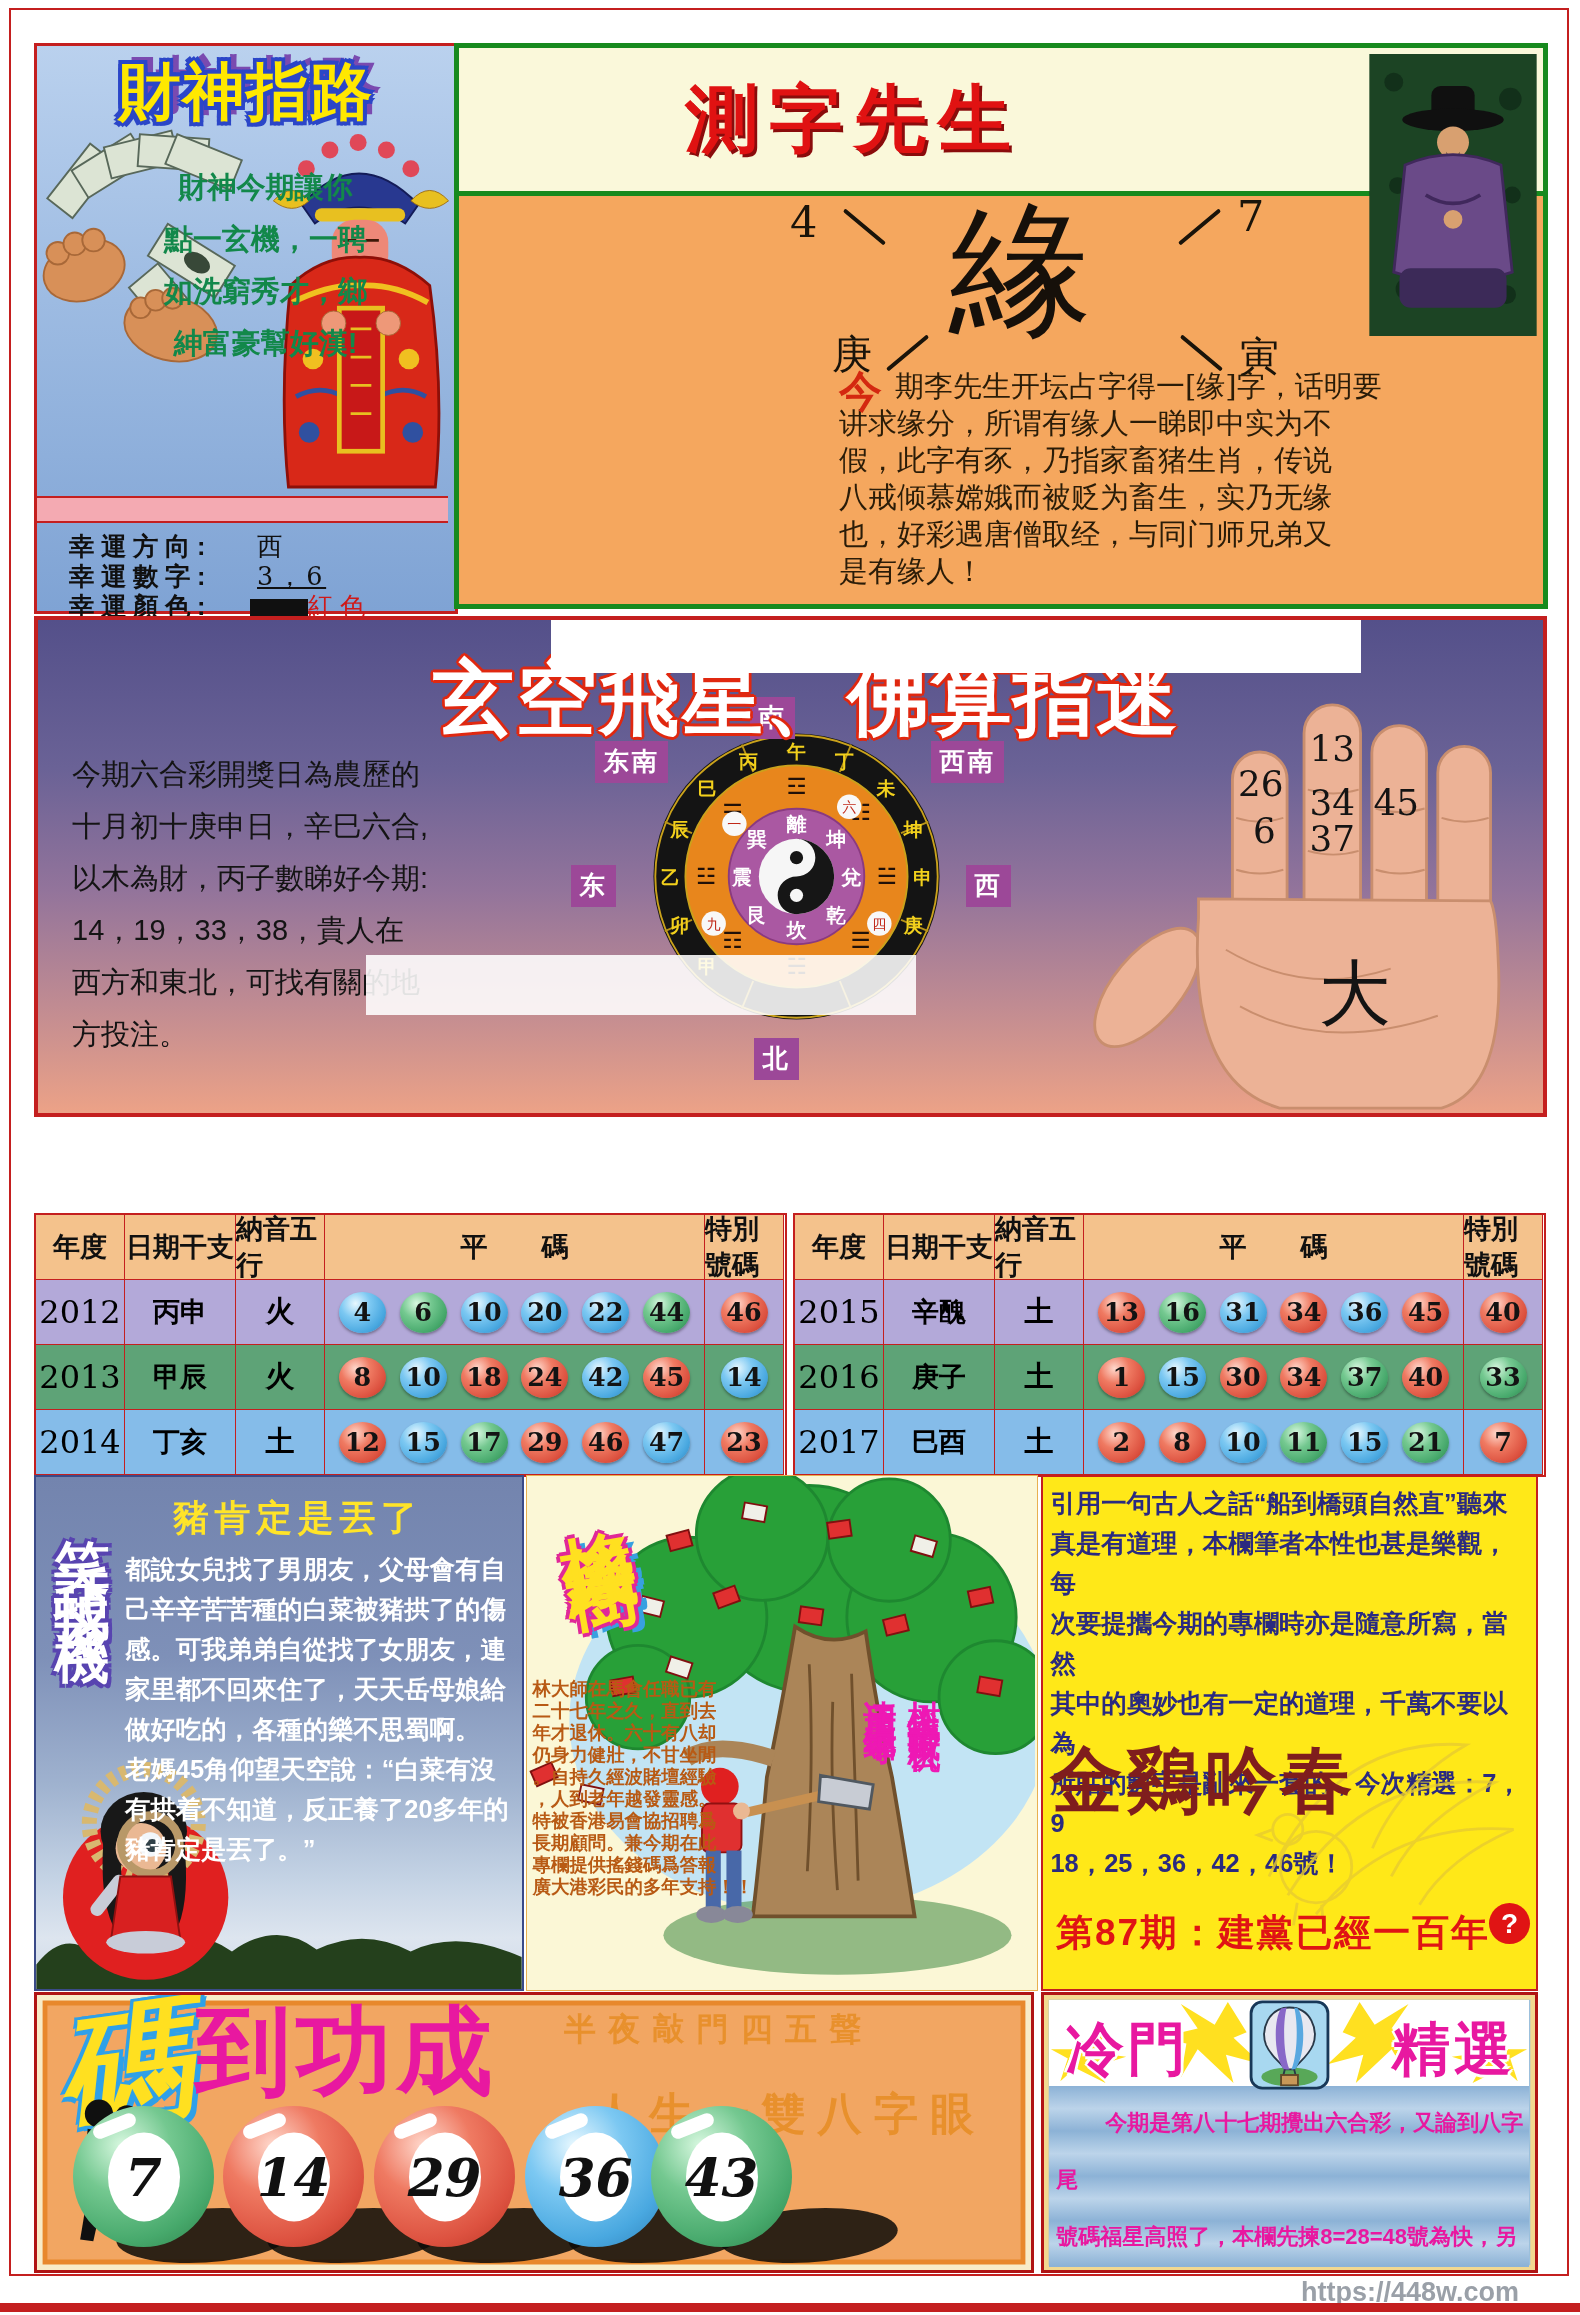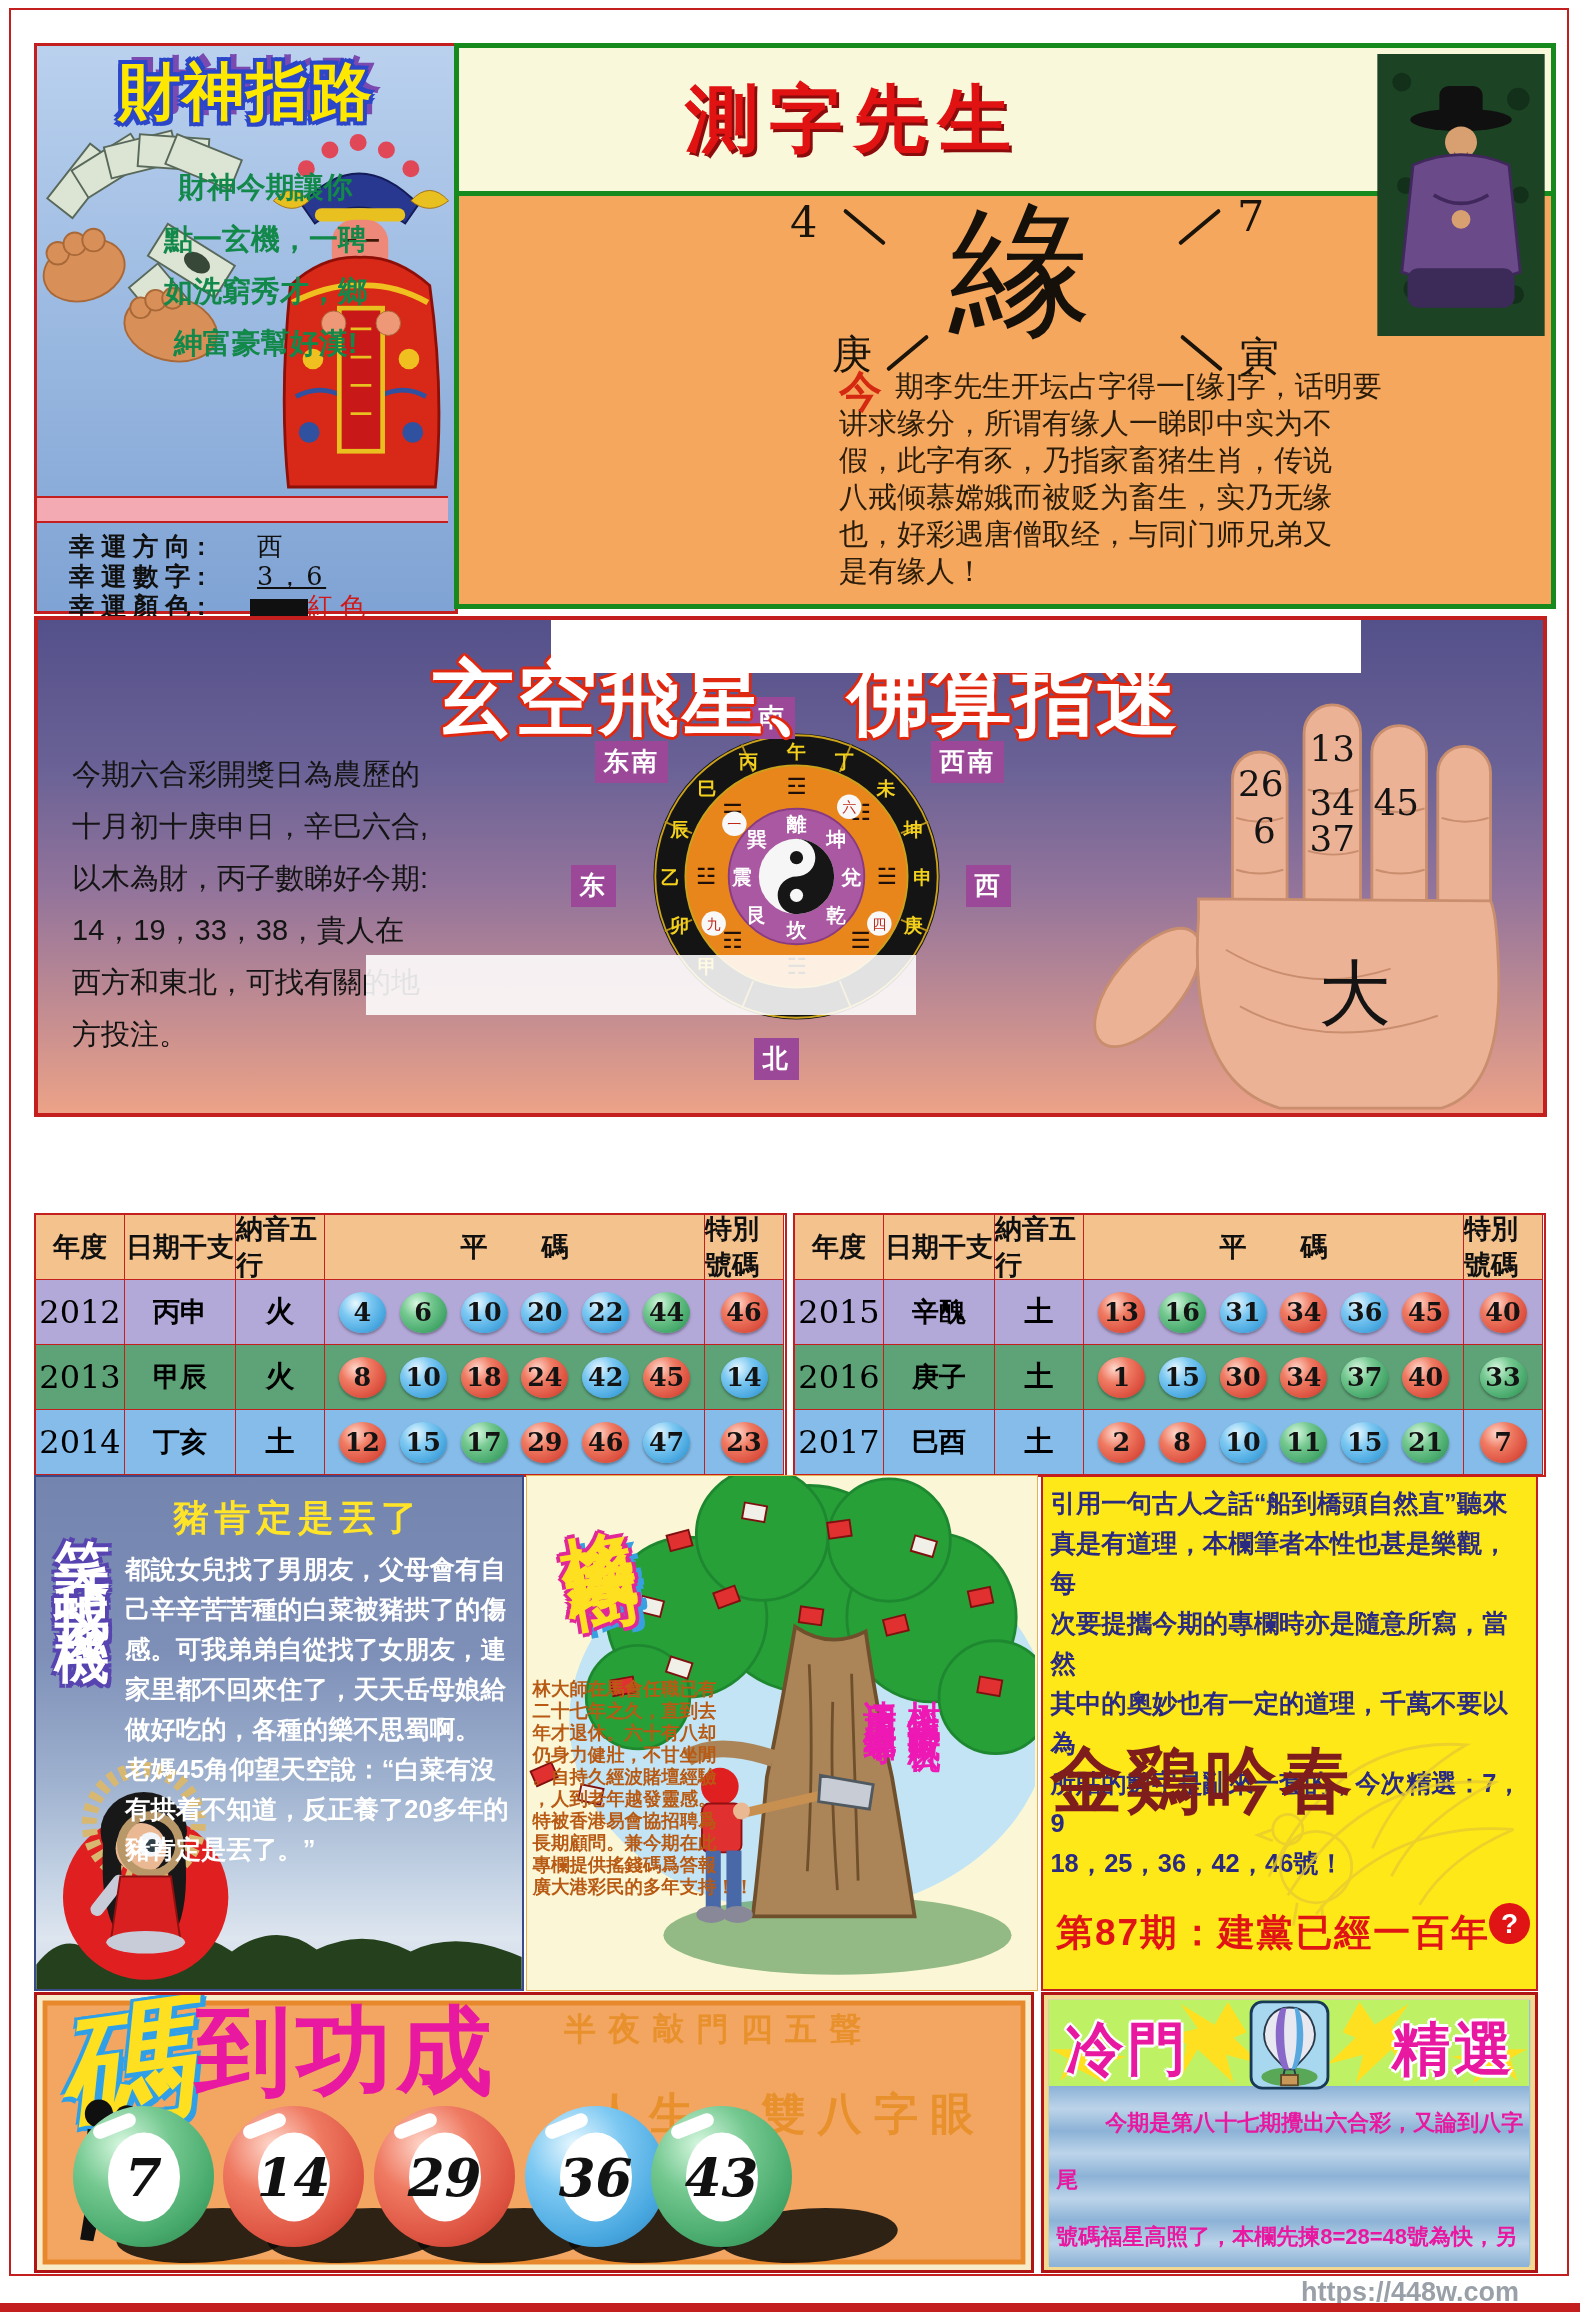--- a/index.html
+++ b/index.html
@@ -22,21 +22,21 @@
     line-height:52px;text-align:center;white-space:pre-line;}
   #caishen-strip{position:absolute;left:0;top:450px;width:411px;height:22.6px;background:#f4aab2;
     border-top:2.8px solid #c41f1f;border-bottom:2.8px solid #c41f1f;}
   .lucky-row{position:absolute;left:32px;width:377px;font-size:25.4px;font-weight:bold;color:#101010;letter-spacing:6.6px;}
   #lucky-0{top:484px;} #lucky-1{top:514px;} #lucky-2{top:544px;}
   .lucky-val{margin-left:45px;letter-spacing:3.8px;font-family:"DejaVu Serif",serif;font-weight:normal;}
   #lucky-1 .lucky-val{text-decoration:underline;}
   #lucky-swatch{display:inline-block;width:58px;height:19px;background:#101010;margin-left:38px;vertical-align:middle;}
   #lucky-color-val{color:#d01818;font-family:"DejaVu Serif",serif;font-weight:normal;}
   
-  #box-cezi{position:absolute;left:454px;top:43px;width:1084px;height:556px;border:5.6px solid #178a1e;background:#f5a75e;padding-left:8px;}
+  #box-cezi{position:absolute;left:454px;top:43px;width:1084px;height:556px;border:5.6px solid #178a1e;background:#f5a75e;}
   #cezi-head{position:absolute;left:0;top:0;width:100%;height:143px;background:#faf8da;border-bottom:5.6px solid #178a1e;}
   #cezi-title{position:absolute;left:226px;top:22.6px;font-size:73px;font-weight:bold;color:#e01212;letter-spacing:11.3px;
     text-shadow:2.8px 2.8px 0 #8a0c0c;}
   #svg-teller{position:absolute;right:5.6px;top:5.6px;z-index:3;}
   .cz-mark{position:absolute;font-family:"DejaVu Serif",serif;color:#1a140a;}
   #cz-tl{left:331px;top:149px;font-size:43px;}
   #cz-tr{left:778px;top:143px;font-size:43px;}
   #cz-bl{left:373px;top:279px;font-size:40px;}
   #cz-br{left:780px;top:281px;font-size:40px;}
   .stroke{position:absolute;background:#1a140a;height:3.8px;border-radius:1.9px;}
@@ -121,21 +121,21 @@
   .bigball::after{content:"";position:absolute;left:19px;top:13px;width:45px;height:14px;border-radius:8.5px;background:#fff;transform:rotate(-22deg);}
   .bb-num{position:absolute;left:50%;top:50%;transform:translate(-50%,-50%);width:72px;height:89px;border-radius:50%;background:#fff;
     display:flex;align-items:center;justify-content:center;font-size:53px;font-weight:bold;font-style:italic;
     font-family:"DejaVu Serif",serif;color:#111;}
   #bb-0{left:36px;} #bb-1{left:186px;} #bb-2{left:337px;} #bb-3{left:488px;} #bb-4{left:614px;}
   .bshadow{position:absolute;top:213px;width:175px;height:55px;background:rgba(12,10,8,.85);border-radius:50%;transform:skewX(-32deg);z-index:1;}
   #bs-0{left:81px;} #bs-1{left:232px;} #bs-2{left:382px;} #bs-3{left:533px;} #bs-4{left:684px;}
   #svg-pusher{position:absolute;left:15px;top:94px;z-index:1;}
   #box-leng{position:absolute;left:1041px;top:1992px;width:497px;height:281px;border:3.8px solid #b01414;box-sizing:border-box;
     box-shadow:inset 0 0 0 4.7px #f2d890;background:#9cc0dc;overflow:hidden;}
-  #leng-head{position:absolute;left:4.7px;top:4.7px;width:480px;height:87px;background:#bef264;}
+  #leng-head{position:absolute;left:4.7px;top:4.7px;width:480px;height:87px;background:#ffffff;}
   #svg-burst{position:absolute;left:0;top:0;z-index:1;}
   #leng-left{position:absolute;left:17px;top:11.3px;font-size:58px;font-weight:bold;color:#e818a0;letter-spacing:3.8px;z-index:2;
     text-shadow:2.8px 0 0 #fff,-2.8px 0 0 #fff,0 2.8px 0 #fff,0 -2.8px 0 #fff,1.9px 1.9px 0 #fff,-1.9px -1.9px 0 #fff;}
   #leng-right{position:absolute;right:13px;top:11.3px;font-size:58px;font-weight:bold;color:#e818a0;letter-spacing:3.8px;z-index:2;
     text-shadow:2.8px 0 0 #fff,-2.8px 0 0 #fff,0 2.8px 0 #fff,0 -2.8px 0 #fff,1.9px 1.9px 0 #fff,-1.9px -1.9px 0 #fff;}
   #svg-balloon{position:absolute;left:200px;top:0px;z-index:3;}
   #leng-body{position:absolute;left:4.7px;top:91px;width:480px;height:181px;
     background:repeating-linear-gradient(180deg,#8cb2d6 0px,#bcd4ea 22.6px,#8cb2d6 45px);}
   #leng-text{position:absolute;left:7.5px;top:7.5px;width:467px;font-size:22px;font-weight:bold;color:#e818a0;line-height:57px;
     white-space:pre-line;text-indent:49px;}

